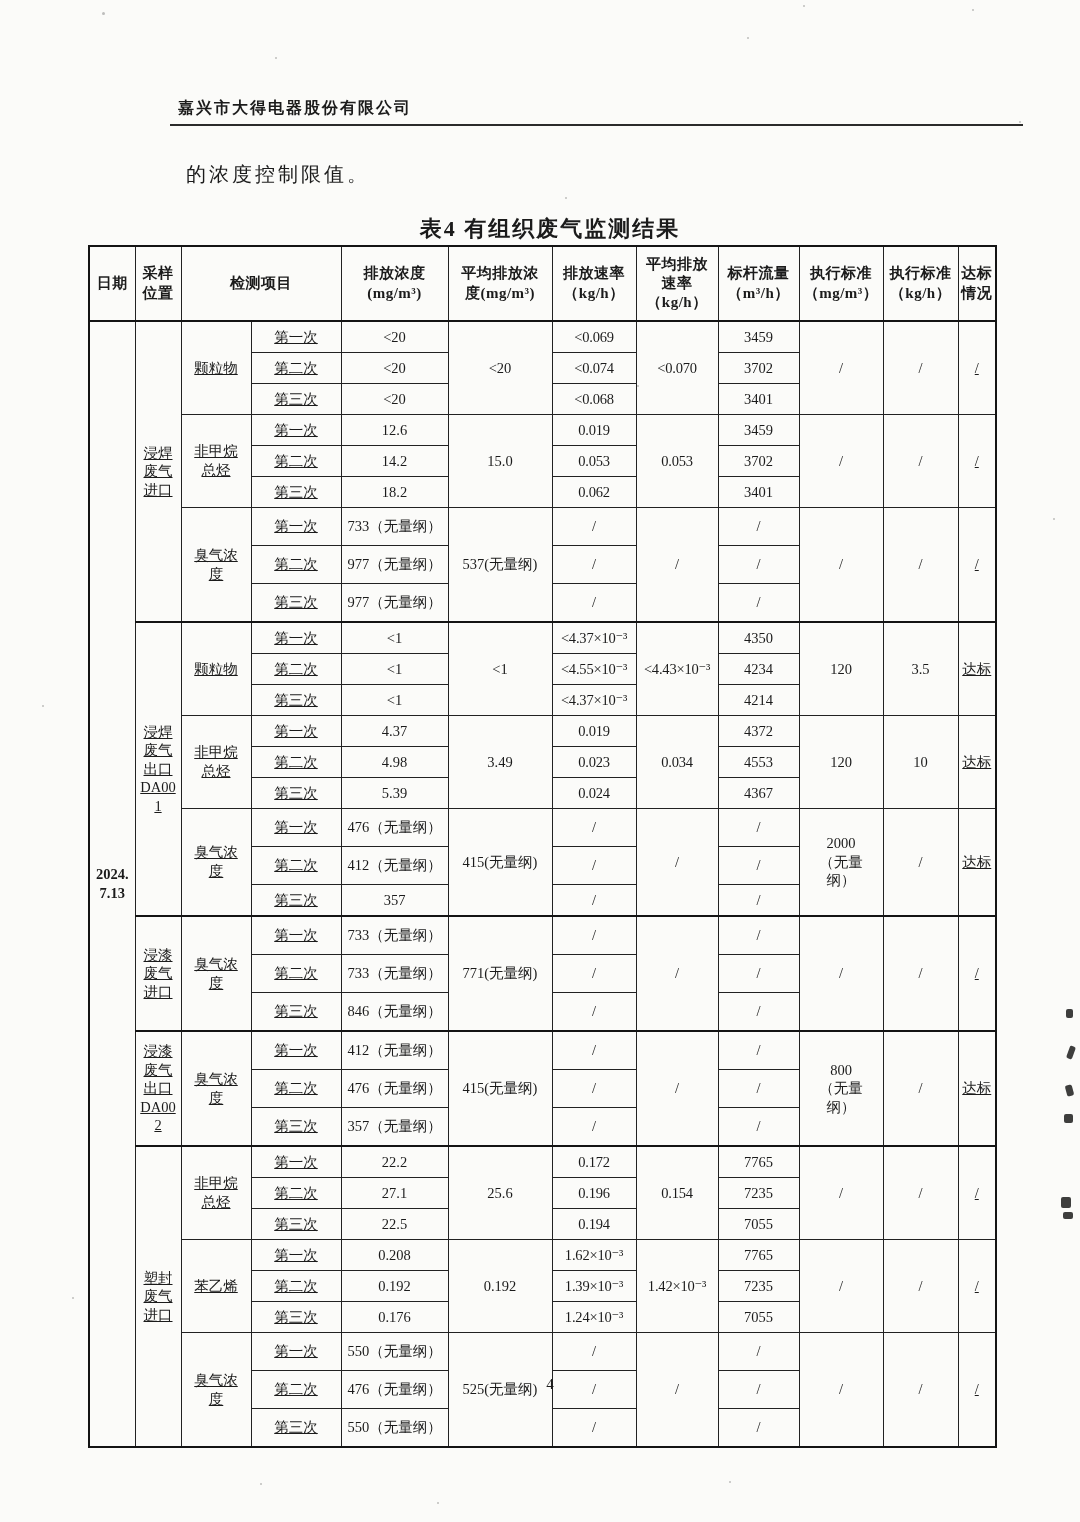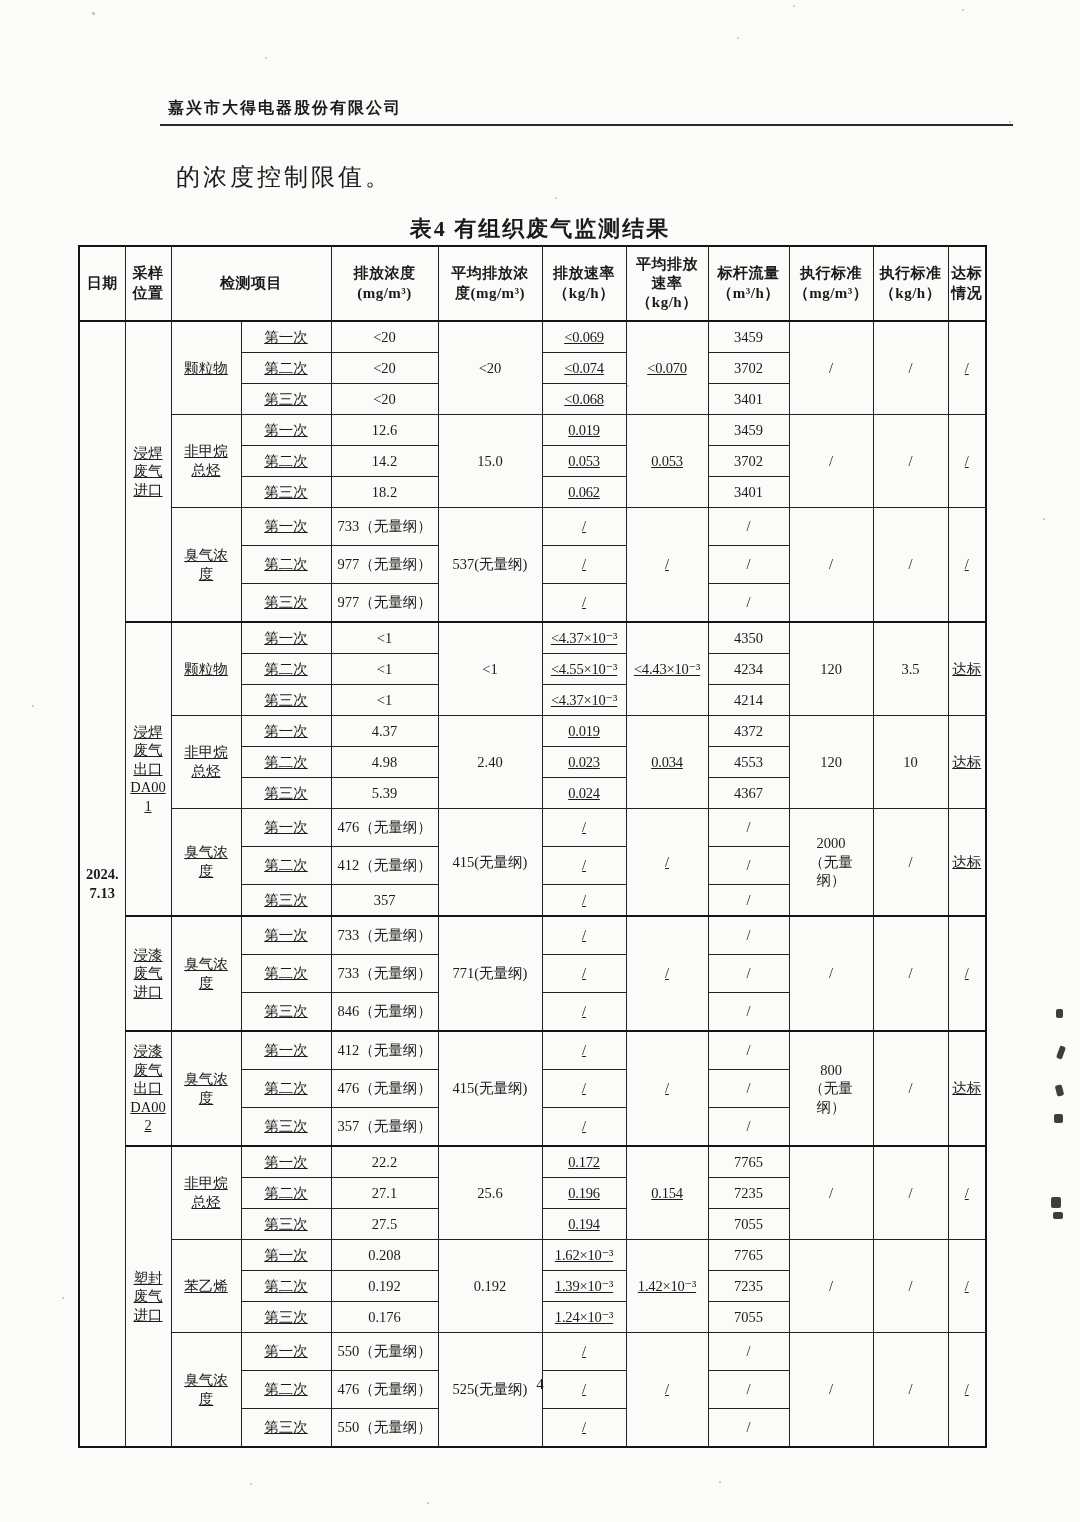--- a/index.html
+++ b/index.html
@@ -1,29 +1,29 @@
 <!DOCTYPE html>
 <html><head>
 <meta charset="utf-8">
 <style>
   html,body{margin:0;padding:0;}
   body{
     width:1080px;height:1522px;position:relative;overflow:hidden;
     background:#fbfbf9;color:#1b1b1b;
     font-family:"Liberation Serif","DejaVu Serif",serif;
   }
-  .page{position:absolute;inset:0;}
+  .page{position:absolute;inset:0;margin-left:10px;}
   .company{
     position:absolute;left:160px;top:98px;width:845px;
     border-bottom:2px solid #2b2b2b;padding:0 0 5px 8px;
     font-size:16px;font-weight:bold;letter-spacing:2px;
   }
   .intro{
     position:absolute;left:176px;top:161px;
-    font-size:24px;letter-spacing:3px;
+    font-size:20px;letter-spacing:3px;
   }
   .title{
     position:absolute;left:0;top:214px;width:1080px;text-align:center;
     font-size:22px;font-weight:bold;letter-spacing:2px;
   }
   table.montable{
     position:absolute;left:78px;top:245px;width:907px;
     border-collapse:collapse;table-layout:fixed;
     border:2px solid #141414;
   }
@@ -31,21 +31,21 @@
     border:1px solid #222;text-align:center;vertical-align:middle;
     white-space:pre-line;word-break:break-all;overflow:hidden;
     padding:1px 2px;line-height:1.28;
   }
   .montable thead tr{border-bottom:2px solid #141414;}
   .montable th{height:71px;font-size:15px;font-weight:bold;letter-spacing:.5px;}
   .montable td{height:28px;font-size:14.5px;}
   .montable tr.tall td{height:35px;}
   .montable tr.sec{border-top:2px solid #141414;}
   .cell-location,.cell-pollutant,.cell-trial,.cell-compliance{font-size:15px;text-decoration:underline;}
-  .cell-rate,.cell-avg-rate{font-size:13.5px;letter-spacing:-.2px;text-decoration:underline;}
+  .cell-rate,.cell-avg-rate{font-size:13.5px;letter-spacing:-.2px;}
   .cell-date{font-size:14.5px;font-weight:bold;}
   .pagenum{
     position:absolute;left:0;top:1376px;width:1080px;text-align:center;
     font-size:15px;
   }
   .speck{position:absolute;background:#8a8a8a;opacity:.55;border-radius:50%;}
   .frag{position:absolute;background:#1c1c1c;opacity:.85;border-radius:2px;}
 </style>
 </head>
 <body>
@@ -207,21 +207,21 @@
           <td class="cell-trial">第三次</td>
           <td class="cell-concentration">&lt;1</td>
           <td class="cell-rate">&lt;4.37×10⁻³</td>
           <td class="cell-flow">4214</td>
         </tr>
         <tr>
           <td rowspan="3" class="cell-pollutant">非甲烷
 总烃</td>
           <td class="cell-trial">第一次</td>
           <td class="cell-concentration">4.37</td>
-          <td rowspan="3" class="cell-avg-concentration">2.40</td>
+          <td rowspan="3" class="cell-avg-concentration">3.49</td>
           <td class="cell-rate">0.019</td>
           <td rowspan="3" class="cell-avg-rate">0.034</td>
           <td class="cell-flow">4372</td>
           <td rowspan="3" class="cell-standard-mg">120</td>
           <td rowspan="3" class="cell-standard-kg">10</td>
           <td rowspan="3" class="cell-compliance">达标</td>
         </tr>
         <tr>
           <td class="cell-trial">第二次</td>
           <td class="cell-concentration">4.98</td>
@@ -338,21 +338,21 @@
           <td rowspan="3" class="cell-compliance">/</td>
         </tr>
         <tr>
           <td class="cell-trial">第二次</td>
           <td class="cell-concentration">27.1</td>
           <td class="cell-rate">0.196</td>
           <td class="cell-flow">7235</td>
         </tr>
         <tr>
           <td class="cell-trial">第三次</td>
-          <td class="cell-concentration">27.5</td>
+          <td class="cell-concentration">22.5</td>
           <td class="cell-rate">0.194</td>
           <td class="cell-flow">7055</td>
         </tr>
         <tr>
           <td rowspan="3" class="cell-pollutant">苯乙烯</td>
           <td class="cell-trial">第一次</td>
           <td class="cell-concentration">0.208</td>
           <td rowspan="3" class="cell-avg-concentration">0.192</td>
           <td class="cell-rate">1.62×10⁻³</td>
           <td rowspan="3" class="cell-avg-rate">1.42×10⁻³</td>

